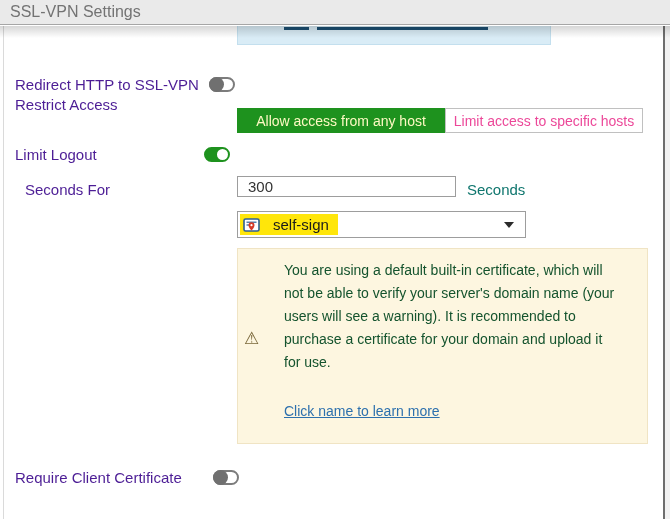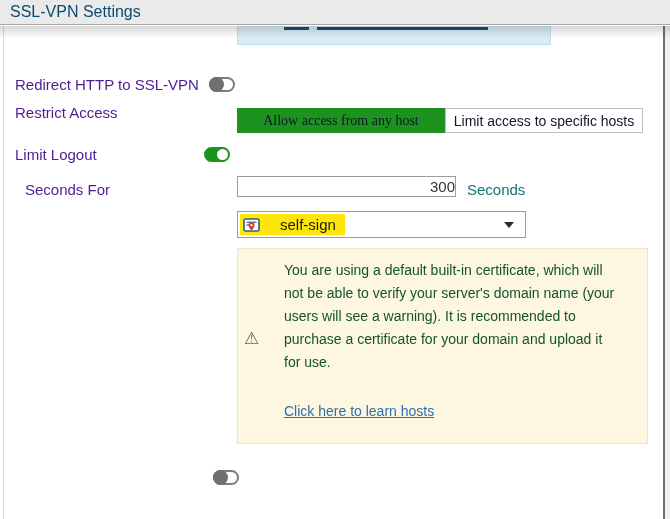--- a/index.html
+++ b/index.html
@@ -7,21 +7,21 @@
   .screen {
     position:relative; width:670px; height:519px; overflow:hidden;
     background:#ffffff; font-family:"Liberation Sans", sans-serif; color:#333;
   }
   
   .titlebar {
     position:absolute; left:0; top:0; width:670px; height:25px;
     background:#eaeaea; border-bottom:1px solid #a6a6a6;
     display:flex; align-items:center; padding-left:10px;
   }
-  .titlebar .title { font-size:16px; color:#0c4a6e; }
+  .titlebar .title { font-size:16px; color:#737373; }
   .top-shadow {
     position:absolute; left:0; top:26px; width:670px; height:12px;
     background:linear-gradient(rgba(0,0,0,0.16), rgba(0,0,0,0));
     z-index:5; pointer-events:none;
   }
   
   .left-edge  { position:absolute; left:3px; top:26px; width:1px; height:493px; background:#dadada; }
   .right-line { position:absolute; left:663px; top:26px; width:2px; height:493px; background:#6e6e6e; }
   .right-gutter { position:absolute; left:665px; top:26px; width:5px; height:493px; background:#f2f2f2; }
   
@@ -41,43 +41,43 @@
     border-radius:50%; background:#707070;
   }
   .toggle.on { background:#1e921e; border:2px solid #1e921e; }
   .toggle.on .knob {
     position:absolute; right:0px; top:0px; width:11px; height:11px;
     border-radius:50%; background:#ffffff;
   }
   
   .seg-green {
     position:absolute; left:237px; top:108px; width:208px; height:25px;
-    background:#1e921e; color:#0f172a; font-size:14px;
-    display:flex; align-items:center; justify-content:center; cursor:pointer;font-family:Liberation Serif, serif;
+    background:#1e921e; color:#fef9c3; font-size:14px;
+    display:flex; align-items:center; justify-content:center; cursor:pointer;
   }
   .seg-white {
     position:absolute; left:445px; top:108px; width:198px; height:25px;
-    background:#fff; color:#0f172a; font-size:14px; border:1px solid #c0c0c0;
+    background:#fff; color:#ec4899; font-size:14px; border:1px solid #c0c0c0;
     display:flex; align-items:center; justify-content:center; cursor:pointer;
   }
   
   .num-input {
     position:absolute; left:237px; top:176px; width:219px; height:21px;
     border:1px solid #9d9d9d; font-family:"Liberation Sans", sans-serif;
-    font-size:15px; color:#333; padding:0 0 0 10px; background:#fff; outline:none;text-align:right;
+    font-size:15px; color:#333; padding:0 0 0 10px; background:#fff; outline:none;
   }
   .unit { position:absolute; left:467px; top:179px; font-size:15px; color:#0f766e; line-height:21px; }
   
   .cert-select {
     position:absolute; left:237px; top:211px; width:289px; height:27px;
     border:1px solid #9d9d9d; background:#fff; display:flex; align-items:center;
     padding-left:2px; cursor:pointer;
   }
   .cert-highlight {
-    display:inline-flex; align-items:center; gap:20px;
+    display:inline-flex; align-items:center; gap:13px;
     background:#ffe60a; padding:2px 9px 2px 3px;
   }
   .cert-highlight .val { font-size:15px; color:#1b1b1b; }
   .caret {
     position:absolute; right:11px; top:10px; width:0; height:0;
     border-left:5px solid transparent; border-right:5px solid transparent;
     border-top:6px solid #2b2b2b;
   }
   
   .warnbox {
@@ -113,21 +113,21 @@
   <div class="banner">
     <div class="frag-a"></div>
     <div class="frag-b"></div>
   </div>
 
   <div class="lbl" style="left:15px; top:74px;">Redirect HTTP to SSL-VPN</div>
   <div class="toggle off" style="left:209px; top:77px;">
     <div class="knob"></div>
   </div>
 
-  <div class="lbl" style="left:15px; top:102px;text-align:right;">Restrict Access</div>
+  <div class="lbl" style="left:15px; top:94px;text-align:right;">Restrict Access</div>
   <div class="seg-green">Allow access from any host</div>
   <div class="seg-white">Limit access to specific hosts</div>
 
   <div class="lbl" style="left:15px; top:144px;">Limit Logout</div>
   <div class="toggle on" style="left:204px; top:147px;">
     <div class="knob"></div>
   </div>
 
   <div class="lbl" style="left:25px; top:179px;">Seconds For</div>
   <input class="num-input" type="text" value="300" style="">
@@ -145,20 +145,21 @@
         </svg>
       </span>
       <span class="val">self-sign</span>
     </span>
     <span class="caret"></span>
   </div>
 
   <div class="warnbox">
     <div class="warn-icon">⚠</div>
     <div class="warn-text">You are using a default built-in certificate, which will not be able to verify your server's domain name (your users will see a warning). It is recommended to purchase a certificate for your domain and upload it for use.</div>
-    <a class="warn-link">Click here to learn hosts</a>
+    <a class="warn-link">Click name to learn more</a>
   </div>
 
+  <div class="lbl" style="left:15px; top:467px;">Require Client Certificate</div>
   <div class="toggle off" style="left:213px; top:470px;">
     <div class="knob"></div>
   </div>
 
 </div>
 
 </body></html>

